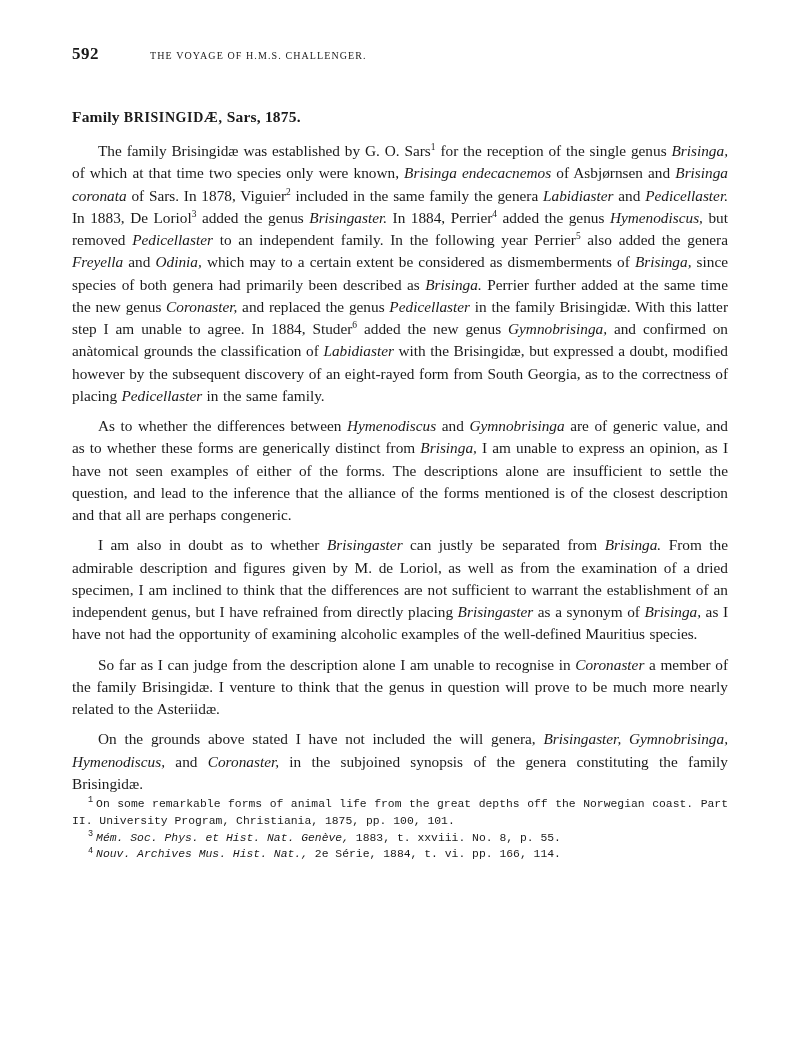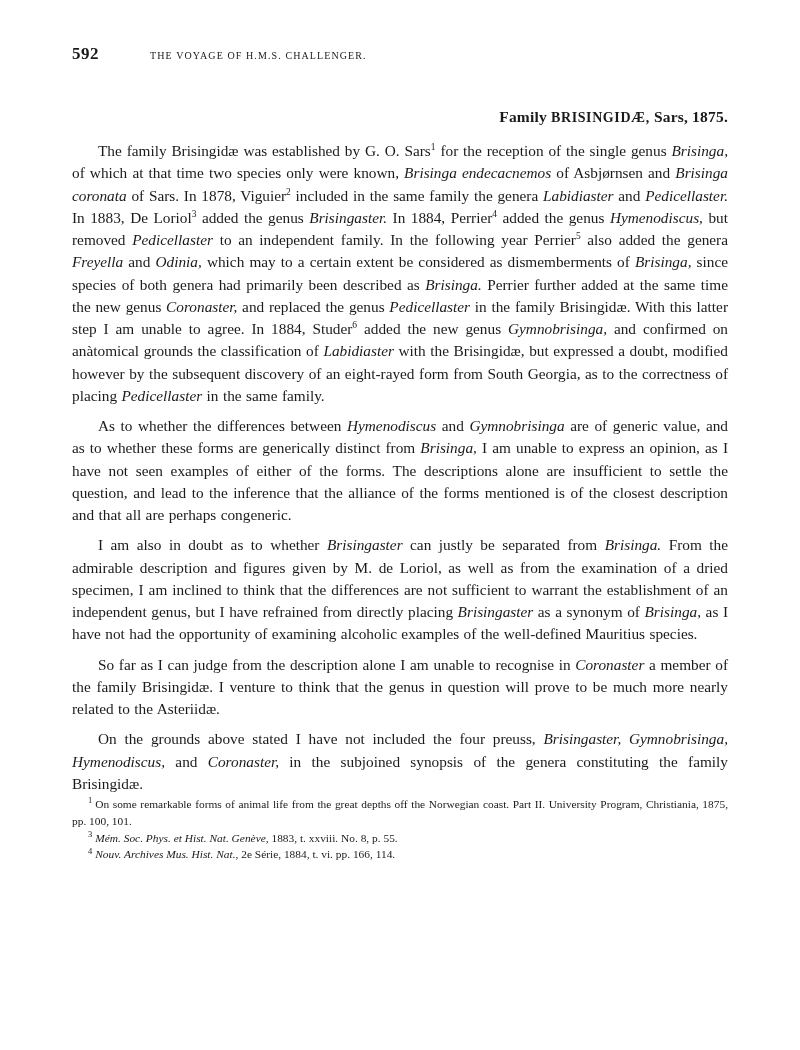--- a/index.html
+++ b/index.html
@@ -32,21 +32,21 @@
     letter-spacing: 0.5px;
     width: 78px;
     flex: 0 0 78px;
   }
   .running-title {
     font-size: 10px;
     letter-spacing: 1.1px;
     white-space: nowrap;
   }
   .section-title {
-    text-align: right;
+    text-align: left;
     font-size: 15.5px;
     margin: 30px 0 14px 0;
     letter-spacing: 0.2px;
   }
   .section-title .sc {
     font-size: 14px;
     letter-spacing: 0.6px;
   }
   p.body {
     font-size: 15.3px;
@@ -60,20 +60,21 @@
     font-style: italic;
   }
   sup {
     font-size: 9.5px;
     vertical-align: super;
     line-height: 0;
   }
   .footnotes {
     font-size: 11.4px;
     line-height: 1.47;
+    font-family: Liberation Mono, monospace;
   }
   .footnotes .fn {
     text-indent: 16px;
     margin: 0;
     text-align: justify;
   }
   .footnotes .fn sup {
     font-size: 8.5px;
     margin-right: 3px;
   }
@@ -94,21 +95,21 @@
   <h2 class="section-title"><span>Family </span><span class="sc">BRISINGIDÆ,</span><span> Sars, 1875.</span></h2>
 
   <p class="body"><span>The family Brisingidæ was established by G. O. Sars</span><sup>1</sup><span> for the reception of the single genus </span><i>Brisinga,</i><span> of which at that time two species only were known, </span><i>Brisinga endecacnemos</i><span> of Asbjørnsen and </span><i>Brisinga coronata</i><span> of Sars.   In 1878, Viguier</span><sup>2</sup><span> included in the same family the genera </span><i>Labidiaster</i><span> and </span><i>Pedicellaster.</i><span>   In 1883, De Loriol</span><sup>3</sup><span> added the genus </span><i>Brisingaster.</i><span>   In 1884, Perrier</span><sup>4</sup><span> added the genus </span><i>Hymenodiscus,</i><span> but removed </span><i>Pedicellaster</i><span> to an independent family.   In the following year Perrier</span><sup>5</sup><span> also added the genera </span><i>Freyella</i><span> and </span><i>Odinia,</i><span> which may to a certain extent be considered as dismemberments of </span><i>Brisinga,</i><span> since species of both genera had primarily been described as </span><i>Brisinga.</i><span> Perrier further added at the same time the new genus </span><i>Coronaster,</i><span> and replaced the genus </span><i>Pedicellaster</i><span> in the family Brisingidæ.   With this latter step I am unable to agree.   In 1884, Studer</span><sup>6</sup><span> added the new genus </span><i>Gymnobrisinga,</i><span> and confirmed on anàtomical grounds the classification of </span><i>Labidiaster</i><span> with the Brisingidæ, but expressed a doubt, modified however by the subsequent discovery of an eight-rayed form from South Georgia, as to the correctness of placing </span><i>Pedicellaster</i><span> in the same family.</span></p>
 
   <p class="body"><span>As to whether the differences between </span><i>Hymenodiscus</i><span> and </span><i>Gymnobrisinga</i><span> are of generic value, and as to whether these forms are generically distinct from </span><i>Brisinga,</i><span> I am unable to express an opinion, as I have not seen examples of either of the forms.   The descriptions alone are insufficient to settle the question, and lead to the inference that the alliance of the forms mentioned is of the closest description and that all are perhaps congeneric.</span></p>
 
   <p class="body"><span>I am also in doubt as to whether </span><i>Brisingaster</i><span> can justly be separated from </span><i>Brisinga.</i><span> From the admirable description and figures given by M. de Loriol, as well as from the examination of a dried specimen, I am inclined to think that the differences are not sufficient to warrant the establishment of an independent genus, but I have refrained from directly placing </span><i>Brisingaster</i><span> as a synonym of </span><i>Brisinga,</i><span> as I have not had the opportunity of examining alcoholic examples of the well-defined Mauritius species.</span></p>
 
   <p class="body"><span>So far as I can judge from the description alone I am unable to recognise in </span><i>Coronaster</i><span> a member of the family Brisingidæ.   I venture to think that the genus in question will prove to be much more nearly related to the Asteriidæ.</span></p>
 
-  <p class="body"><span>On the grounds above stated I have not included the four preuss, </span><i>Brisingaster, Gymnobrisinga, Hymenodiscus,</i><span> and </span><i>Coronaster,</i><span> in the subjoined synopsis of the genera constituting the family Brisingidæ.</span></p>
+  <p class="body"><span>On the grounds above stated I have not included the will genera, </span><i>Brisingaster, Gymnobrisinga, Hymenodiscus,</i><span> and </span><i>Coronaster,</i><span> in the subjoined synopsis of the genera constituting the family Brisingidæ.</span></p>
 
   <div class="footnotes">
     <p class="fn"><sup>1</sup><i></i><span>On some remarkable forms of animal life from the great depths off the Norwegian coast.   Part II.   University Program, Christiania, 1875, pp. 100, 101.</span></p>
     <p class="fn"><sup>3</sup><i>Mém. Soc. Phys. et Hist. Nat. Genève,</i><span> 1883, t. xxviii. No. 8, p. 55.</span></p>
     <p class="fn"><sup>4</sup><i>Nouv. Archives Mus. Hist. Nat.,</i><span> 2e Série, 1884, t. vi. pp. 166, 114.</span></p>
   </div>
 
 </div>
 
 </body></html>

